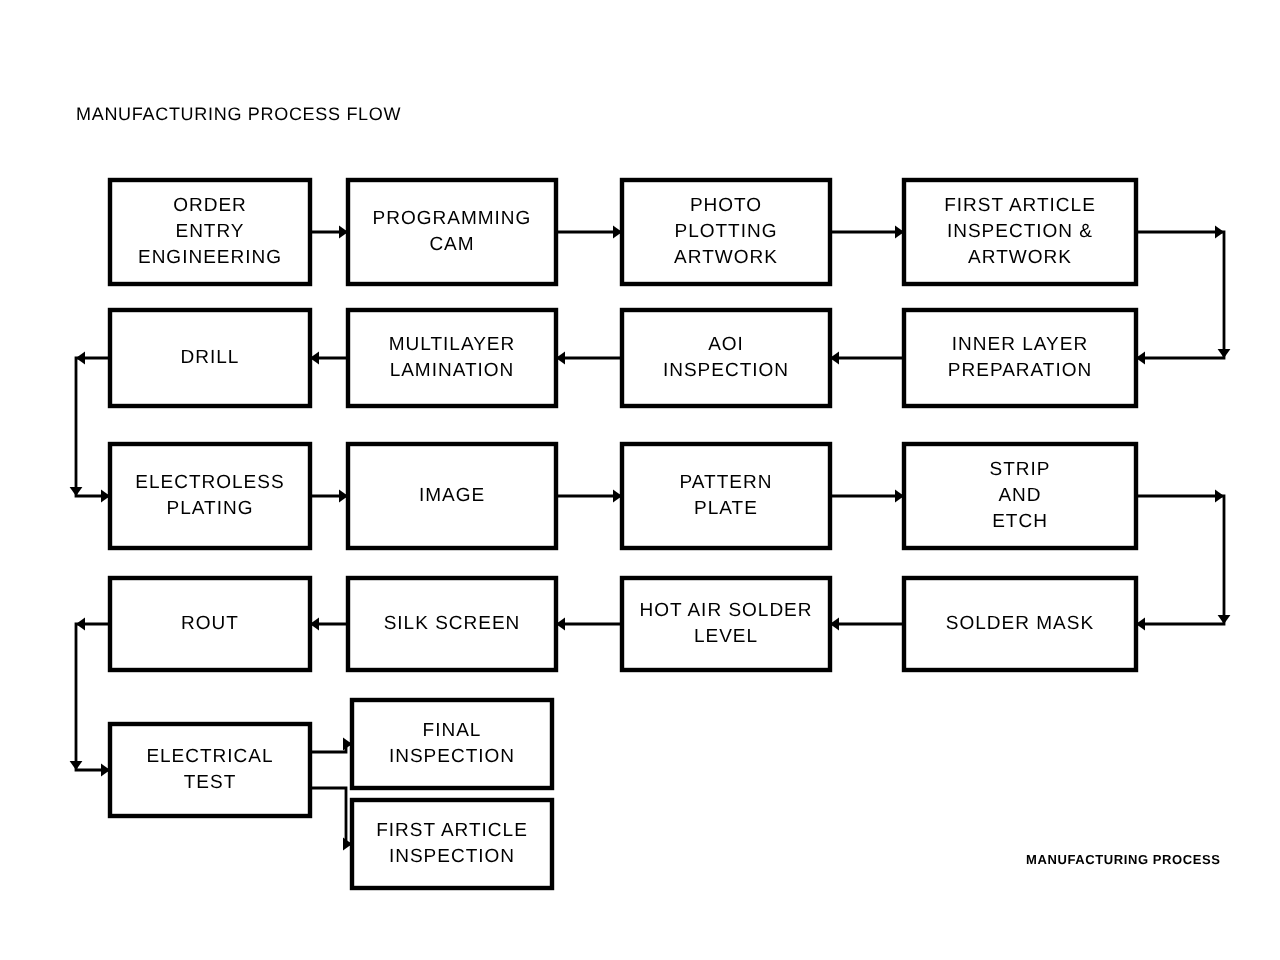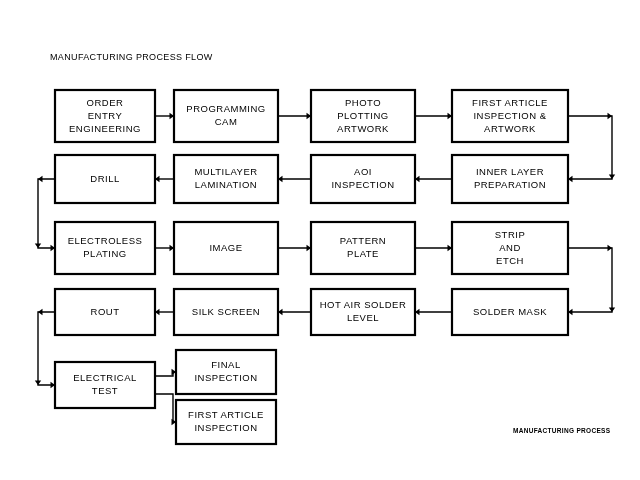--- a/index.html
+++ b/index.html
@@ -24,21 +24,21 @@
   }
   .diagram-title {
     position: absolute;
     font-family: "Liberation Sans", sans-serif;
     font-size: 9px;
     letter-spacing: 0.35px;
     color: #000000;
     white-space: nowrap;
   }
   #title-main {
-    left: 50px;
+    left: 38px;
     top: 52px;
   }
   #footer-caption {
     left: 513px;
     top: 427px;
     font-size: 6.5px;
     font-weight: bold;
     letter-spacing: 0.3px;
   }
   svg text {

